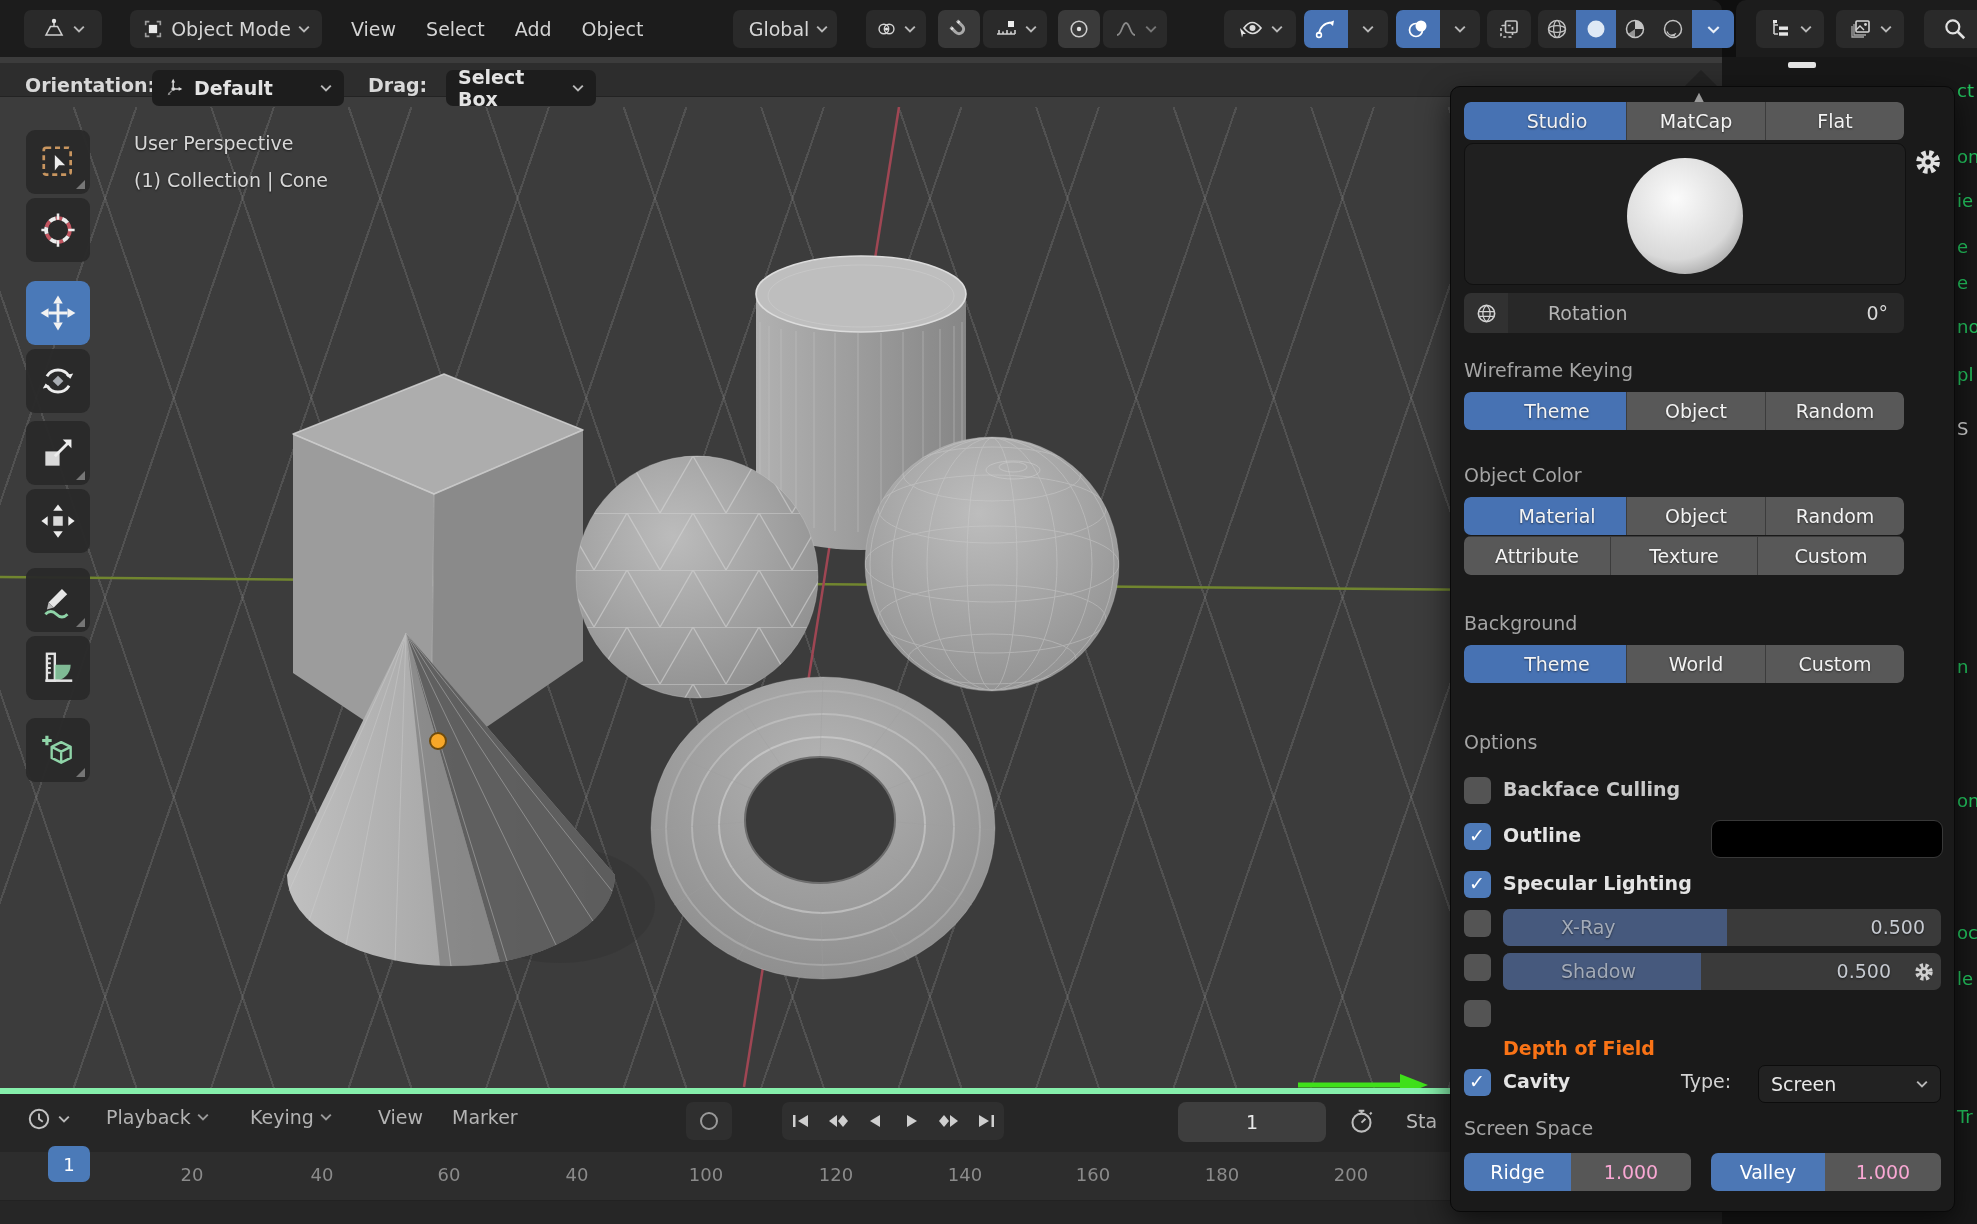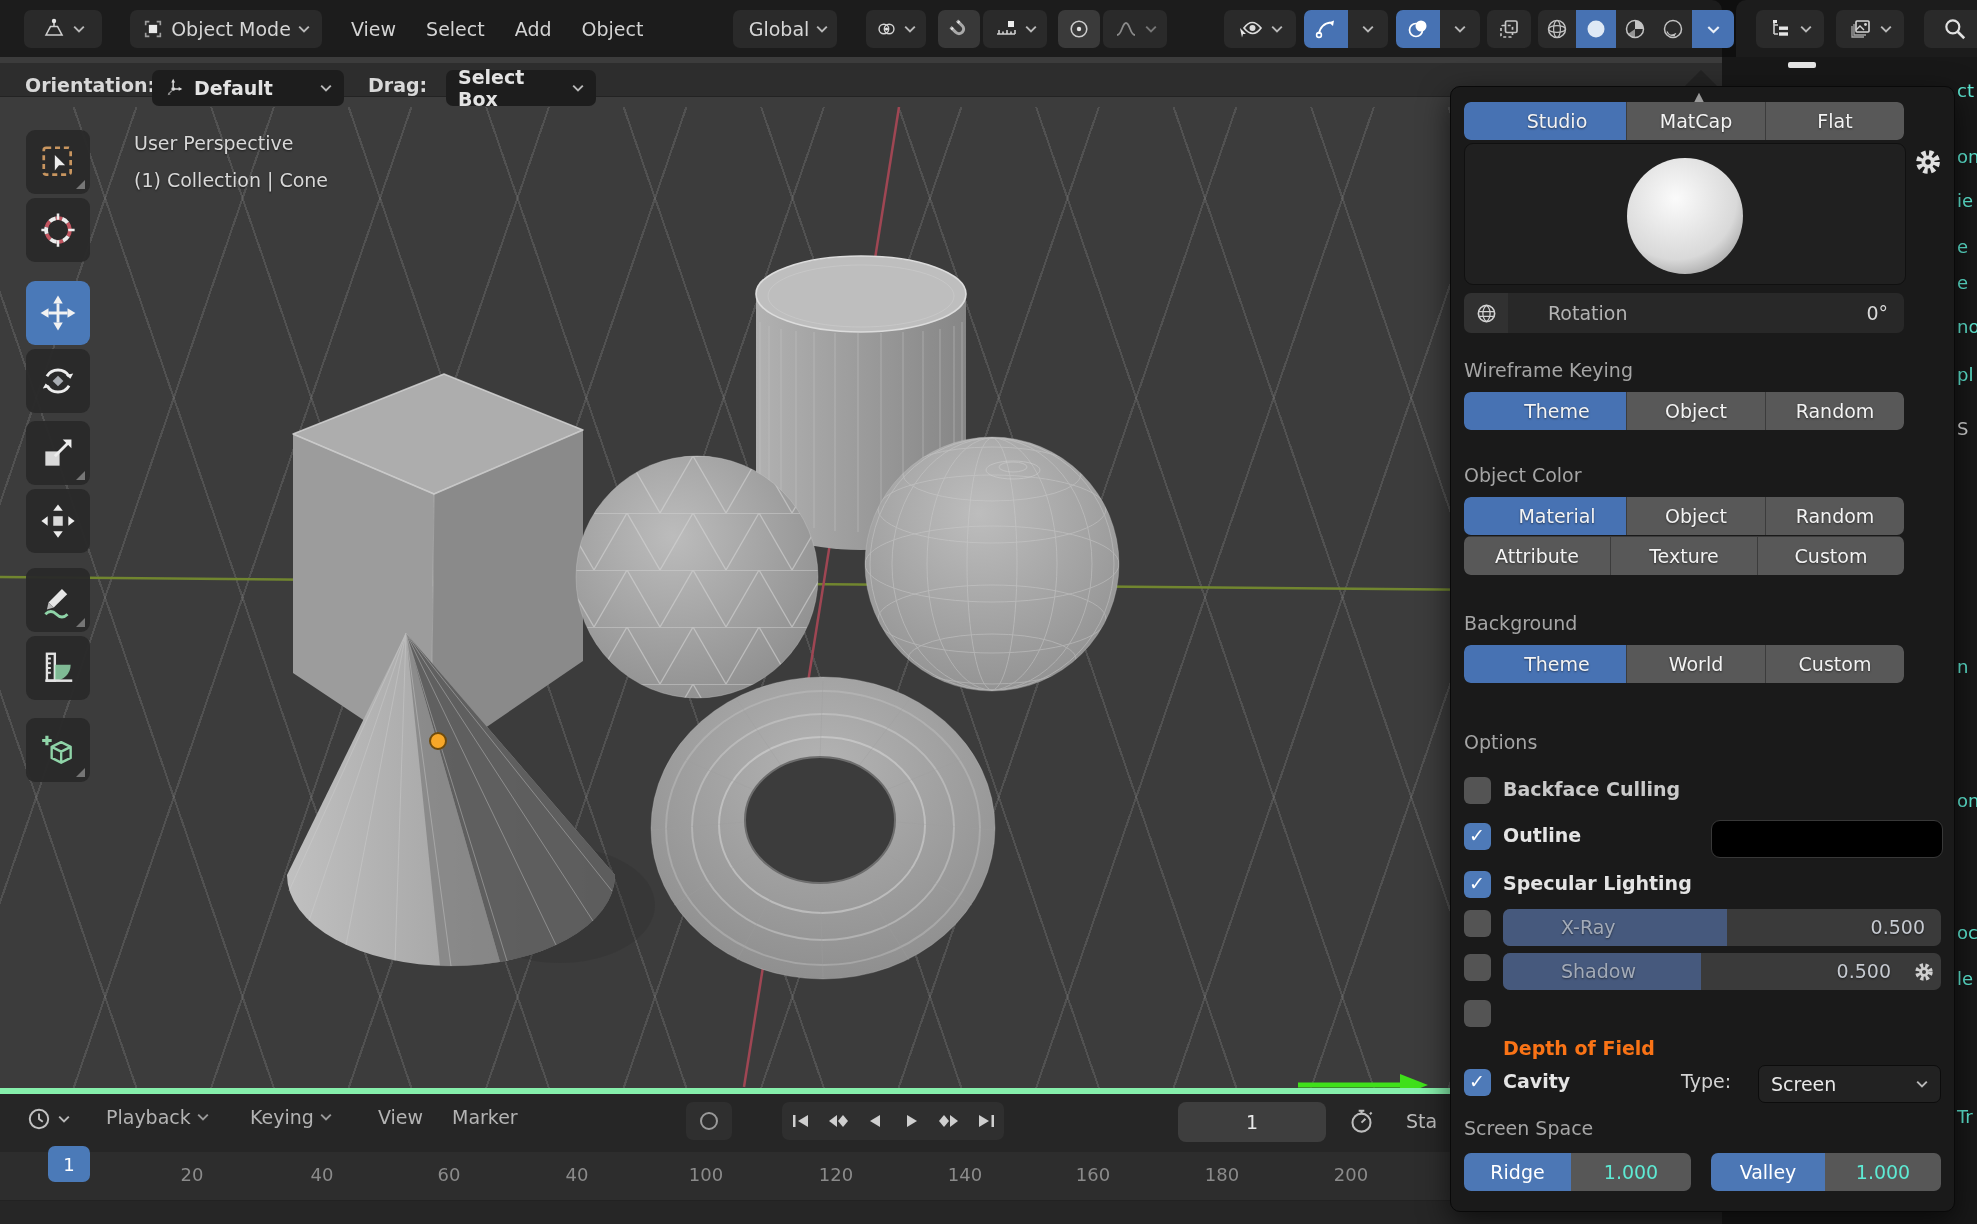--- a/index.html
+++ b/index.html
@@ -27,21 +27,21 @@
       repeating-linear-gradient(71deg,  rgba(130,130,130,0) 0 128px, rgba(130,130,130,.30) 128px 130px);}
   .vp-text{position:absolute;left:134px;top:18px;line-height:37px;color:#d8d8d8;text-shadow:0 1px 2px rgba(0,0,0,.55);}
   
   .tool{position:absolute;left:26px;width:64px;height:64px;background:rgba(41,41,41,.95);
         border-radius:9px;display:flex;align-items:center;justify-content:center;}
   .tool.active{background:#4a79b8;}
   .tool.corner::after{content:"";position:absolute;right:5px;bottom:5px;border-style:solid;
         border-width:0 0 9px 9px;border-color:transparent transparent #8a8a8a transparent;opacity:.8;}
   
   .rightcol{left:1722px;top:57px;width:255px;height:1167px;background:#181818;}
-  .frag{position:absolute;left:1957px;color:#5eead4;font-size:18px;}
+  .frag{position:absolute;left:1957px;color:#22c55e;font-size:18px;}
   
   .timeline{left:0;top:1088px;width:1722px;height:136px;background:#262626;border-top:6px solid #86efac;box-sizing:border-box;}
   .tl-menu{position:absolute;top:12px;color:#b3b3b3;display:flex;align-items:center;gap:6px;}
   .ruler{position:absolute;left:0;top:58px;width:1722px;height:48px;background:#2d2d2d;border-bottom:1px solid #222;}
   .tick{position:absolute;top:12px;width:60px;text-align:center;color:#8b8b8b;font-size:18px;}
   .frame-badge{position:absolute;left:48px;top:-6px;width:42px;height:36px;background:#4b7ab8;border-radius:7px;
         color:#fff;display:flex;align-items:center;justify-content:center;font-size:18px;}
   .pb-btn{width:37px;height:38px;display:flex;align-items:center;justify-content:center;color:#cfcfcf;}
   
   .popover{left:1450px;top:86px;width:505px;height:1126px;background:#1a1a1a;border:1px solid #090909;
@@ -57,21 +57,21 @@
   .cb{position:absolute;left:13px;width:27px;height:27px;border-radius:6px;background:#545454;box-sizing:border-box;}
   .cb.on{background:#4e7ab8;}
   .cb.on::after{content:"✓";color:#fff;font-size:19px;position:absolute;left:5px;top:1px;}
   .cb-label{position:absolute;left:52px;color:#e4e4e4;font-weight:bold;}
   .slider{position:absolute;height:37px;background:#3a3a3a;border-radius:7px;overflow:hidden;}
   .slider .fill{position:absolute;left:0;top:0;bottom:0;background:#46597d;}
   .slider .s-label{position:absolute;left:58px;top:7px;color:#a3abb8;text-shadow:0 1px 2px rgba(0,0,0,.5);}
   .slider .s-value{position:absolute;right:16px;top:7px;color:#c6cad1;text-shadow:0 1px 2px rgba(0,0,0,.5);}
   .vslider{position:absolute;height:38px;border-radius:7px;overflow:hidden;display:flex;}
   .vslider .vfill{background:#4c77b5;color:#fff;display:flex;align-items:center;justify-content:center;}
-  .vslider .vrest{background:#575757;color:#5eead4;flex:1;display:flex;align-items:center;justify-content:center;}
+  .vslider .vrest{background:#575757;color:#f9a8d4;flex:1;display:flex;align-items:center;justify-content:center;}
   svg{display:block;}
 </style>
 </head>
 <body>
 
 <div id="stage">
 
   <div class="abs viewport">
     <svg width="1722" height="981" viewBox="0 107 1722 981">
       <defs>

